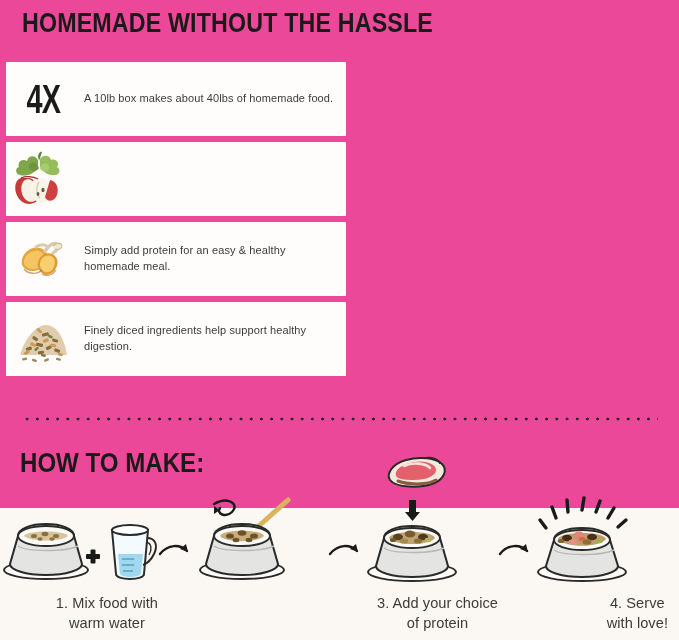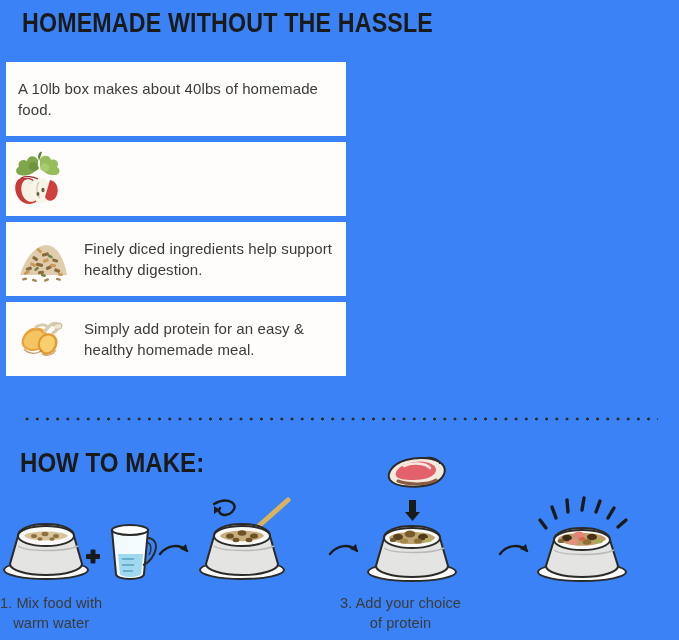--- a/index.html
+++ b/index.html
@@ -10,22 +10,22 @@
     width: 679px;
     height: 640px;
     background: #FBF8F3;
     font-family: "Liberation Sans", sans-serif;
     overflow: hidden;
     position: relative;
   }
   .page {
     position: relative;
     width: 679px;
-    height: 640px;
-    background: #3b82f6;
+    height: 508px;
+    background: #ec4899;
   }
 
   
   .main-title {
     position: absolute;
     left: 22px;
     top: 8px;
     font-family: "Liberation Sans Narrow", "Liberation Sans", sans-serif;
     font-weight: bold;
     font-size: 27px;
@@ -56,21 +56,21 @@
   .benefit-icon {
     width: 66px;
     min-width: 66px;
     height: 66px;
     display: flex;
     align-items: center;
     justify-content: center;
     position: relative;
   }
   .benefit-text {
-    font-size: 15px;
+    font-size: 11px;
     line-height: 1.42;
     color: #3B3B39;
     letter-spacing: 0.1px;
     padding-left: 8px;
     padding-right: 6px;
   }
   .icon-4x {
     font-family: "Liberation Sans Narrow", "Liberation Sans", sans-serif;
     font-weight: bold;
     font-size: 40px;
@@ -240,21 +240,21 @@
     top: 498px;
     width: 679px;
     display: flex;
     align-items: flex-start;
   }
   .step {
     position: relative;
     width: 158px;
     display: flex;
     flex-direction: column;
-    align-items: flex-start;
+    align-items: flex-end;
   }
   .step-art {
     height: 92px;
     width: 158px;
     position: relative;
   }
   .step-caption {
     margin-top: 4px;
     text-align: center;
     font-size: 14.6px;
@@ -273,20 +273,23 @@
 </head>
 <body>
 
 <div class="page">
 
   <div class="main-title">HOMEMADE WITHOUT THE HASSLE</div>
 
   <div class="benefits">
 
     <div class="benefit-row">
+      <div class="benefit-icon">
+        <span class="icon-4x">4X</span>
+      </div>
       <div class="benefit-text">A 10lb box makes about 40lbs of homemade food.</div>
     </div>
 
     <div class="benefit-row">
       <div class="benefit-icon">
         <svg width="62" height="58" viewBox="0 0 62 58" aria-hidden="true">
           <g>
             <path d="M26 10 C22 4 16 6 15 11 C10 8 5 12 7 17 C3 18 3 24 8 25 C14 27 22 24 26 18 Z" fill="#7FA64B"></path>
             <path d="M28 9 C31 4 38 5 39 10 C44 8 48 13 45 17 C49 19 48 25 43 25 C37 26 30 22 28 16 Z" fill="#96BC5C"></path>
             <path d="M24 13 C20 11 16 14 17 18 C19 22 25 22 27 18 Z" fill="#6E9440"></path>
@@ -300,20 +303,39 @@
             <ellipse cx="26" cy="44" rx="1.4" ry="2" fill="#6B5A3A"></ellipse>
             <path d="M38 30 C45 31 48 40 44 47 C41 52 35 52 33 47" fill="#CF4040"></path>
             <path d="M9 28 C13 26 21 26 26 29" stroke="#9E2B2B" stroke-width="1.2" fill="none"></path>
           </g>
         </svg>
       </div>
     </div>
 
     <div class="benefit-row">
       <div class="benefit-icon">
+        <svg width="62" height="56" viewBox="0 0 62 56" aria-hidden="true">
+          <g>
+            <path d="M10 34 C8 24 18 14 28 17 C36 19 38 28 33 34 C28 41 15 43 10 34 Z" fill="#E8A43C"></path>
+            <path d="M12 33 C11 25 19 18 27 20 C33 22 34 29 30 34 C26 39 16 40 12 33 Z" fill="#F5C564"></path>
+            <path d="M33 20 C37 14 42 11 45 13 C48 15 45 20 41 22" fill="none" stroke="#D8CCAE" stroke-width="3.4" stroke-linecap="round"></path>
+            <path d="M41 15 C45 11 50 12 50 15 C50 18 46 19 43 18" fill="#EFE7D0" stroke="#C9BC9C" stroke-width="1.1"></path>
+            <path d="M26 36 C24 28 32 20 40 23 C47 26 47 34 42 40 C37 46 29 45 26 36 Z" fill="#E09A34"></path>
+            <path d="M28 35 C27 28 33 23 39 25 C44 27 44 34 40 39 C36 43 30 42 28 35 Z" fill="#F8CE6E"></path>
+            <path d="M12 38 C16 43 25 44 30 39" fill="none" stroke="#9C6B26" stroke-width="1.3" opacity="0.6"></path>
+            <path d="M30 43 C35 46 41 44 44 39" fill="none" stroke="#9C6B26" stroke-width="1.3" opacity="0.6"></path>
+            <path d="M24 16 C28 13 33 13 36 16" fill="none" stroke="#D8CCAE" stroke-width="3" stroke-linecap="round"></path>
+          </g>
+        </svg>
+      </div>
+      <div class="benefit-text">Simply add protein for an easy &amp; healthy homemade meal.</div>
+    </div>
+
+    <div class="benefit-row">
+      <div class="benefit-icon">
         <svg width="62" height="52" viewBox="0 0 62 52" aria-hidden="true">
           <g>
             <path d="M8 42 C14 22 26 12 34 12 C44 12 52 24 55 42 Z" fill="#C7A56E" opacity="0.55"></path>
             <g fill="#8A6B3C">
               <rect x="14" y="34" width="6" height="3.4" rx="1.2" transform="rotate(-18 17 36)"></rect>
               <rect x="24" y="30" width="7" height="3.4" rx="1.2" transform="rotate(12 27 32)"></rect>
               <rect x="34" y="33" width="6" height="3.2" rx="1.2" transform="rotate(-28 37 35)"></rect>
               <rect x="42" y="36" width="6" height="3.2" rx="1.2" transform="rotate(22 45 38)"></rect>
               <rect x="20" y="24" width="6" height="3.2" rx="1.2" transform="rotate(32 23 26)"></rect>
               <rect x="30" y="20" width="7" height="3.2" rx="1.2" transform="rotate(-14 33 22)"></rect>
@@ -336,39 +358,20 @@
             <g fill="#9B7A46" opacity="0.9">
               <rect x="10" y="45" width="5" height="2.4" rx="1" transform="rotate(-12 12 46)"></rect>
               <rect x="20" y="46" width="5" height="2.4" rx="1" transform="rotate(20 22 47)"></rect>
               <rect x="32" y="46" width="5" height="2.4" rx="1" transform="rotate(-24 34 47)"></rect>
               <rect x="44" y="45" width="5" height="2.4" rx="1" transform="rotate(14 46 46)"></rect>
             </g>
           </g>
         </svg>
       </div>
       <div class="benefit-text">Finely diced ingredients help support healthy digestion.</div>
-    </div>
-
-    <div class="benefit-row">
-      <div class="benefit-icon">
-        <svg width="62" height="56" viewBox="0 0 62 56" aria-hidden="true">
-          <g>
-            <path d="M10 34 C8 24 18 14 28 17 C36 19 38 28 33 34 C28 41 15 43 10 34 Z" fill="#E8A43C"></path>
-            <path d="M12 33 C11 25 19 18 27 20 C33 22 34 29 30 34 C26 39 16 40 12 33 Z" fill="#F5C564"></path>
-            <path d="M33 20 C37 14 42 11 45 13 C48 15 45 20 41 22" fill="none" stroke="#D8CCAE" stroke-width="3.4" stroke-linecap="round"></path>
-            <path d="M41 15 C45 11 50 12 50 15 C50 18 46 19 43 18" fill="#EFE7D0" stroke="#C9BC9C" stroke-width="1.1"></path>
-            <path d="M26 36 C24 28 32 20 40 23 C47 26 47 34 42 40 C37 46 29 45 26 36 Z" fill="#E09A34"></path>
-            <path d="M28 35 C27 28 33 23 39 25 C44 27 44 34 40 39 C36 43 30 42 28 35 Z" fill="#F8CE6E"></path>
-            <path d="M12 38 C16 43 25 44 30 39" fill="none" stroke="#9C6B26" stroke-width="1.3" opacity="0.6"></path>
-            <path d="M30 43 C35 46 41 44 44 39" fill="none" stroke="#9C6B26" stroke-width="1.3" opacity="0.6"></path>
-            <path d="M24 16 C28 13 33 13 36 16" fill="none" stroke="#D8CCAE" stroke-width="3" stroke-linecap="round"></path>
-          </g>
-        </svg>
-      </div>
-      <div class="benefit-text">Simply add protein for an easy &amp; healthy homemade meal.</div>
     </div>
 
   </div>
 
 
   <div class="dot-divider"></div>
 
   <div class="howto-title">HOW TO MAKE:</div>
 
   <div class="steps">
@@ -529,17 +532,21 @@
               <ellipse cx="63" cy="44" rx="4.4" ry="2.8" fill="#E8907F"></ellipse>
               <ellipse cx="77" cy="44" rx="4.4" ry="2.8" fill="#8C7036"></ellipse>
               <ellipse cx="89" cy="43" rx="3.6" ry="2.3" fill="#9FAE4E"></ellipse>
               <ellipse cx="51" cy="43" rx="3.4" ry="2.1" fill="#7E6430"></ellipse>
               <ellipse cx="72" cy="41" rx="3.2" ry="2" fill="#D6684F"></ellipse>
             </g>
             <path d="M44 52 C52 58 92 58 104 52" stroke="#B9B9B7" stroke-width="1.4" fill="none"></path>
           </g>
         </svg>
       </div>
+      <div class="step-caption">
+        <span>4. Serve</span><br>
+        <span>with love!</span>
+      </div>
     </div>
 
   </div>
 
 </div>
 
 </body></html>

